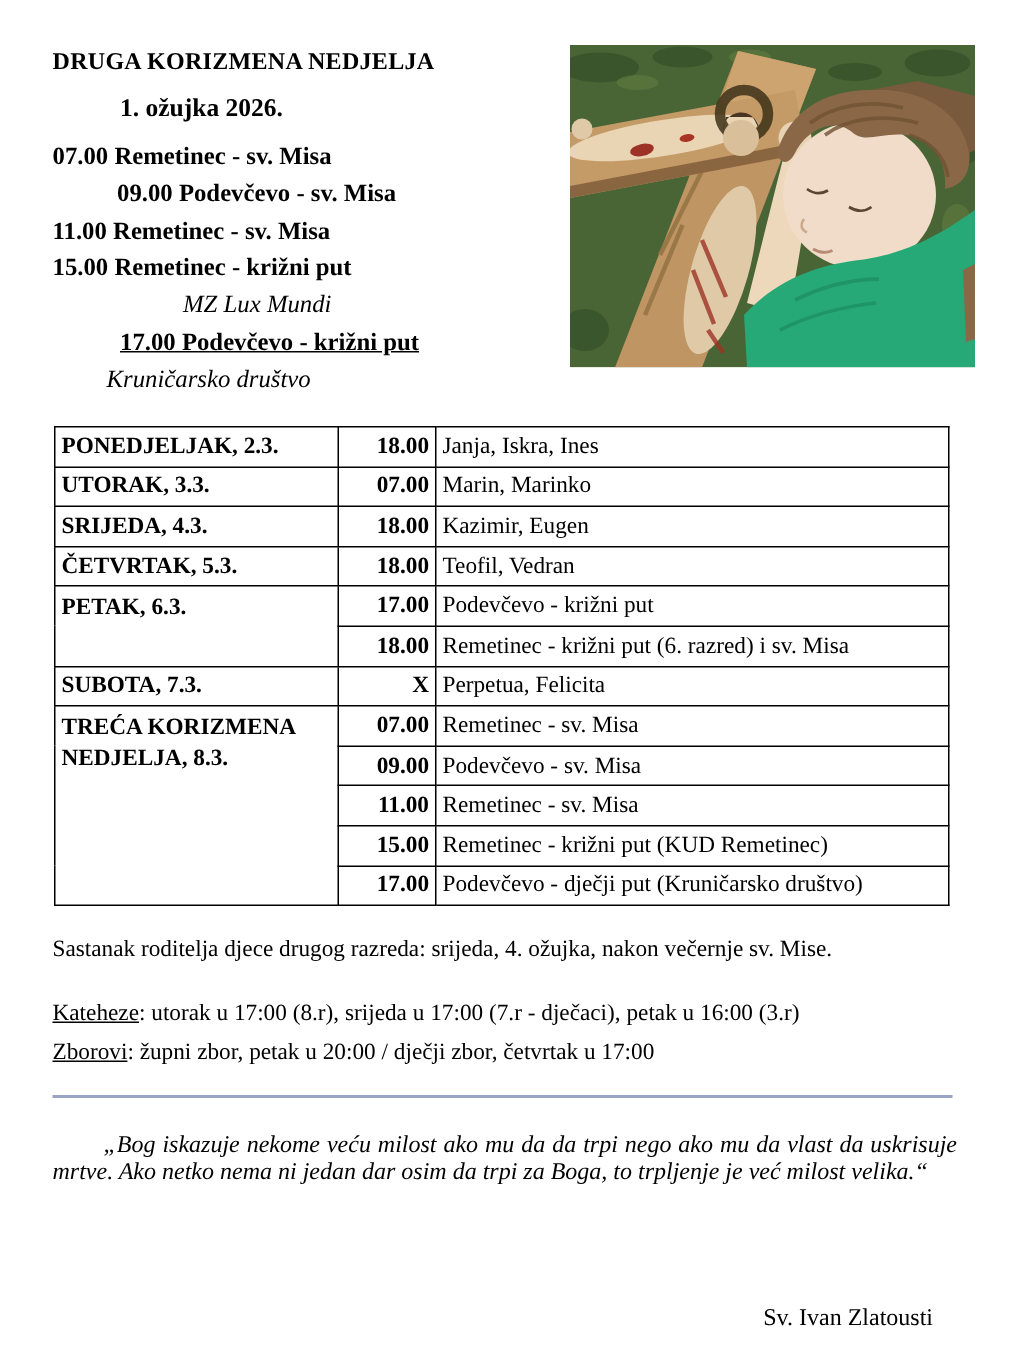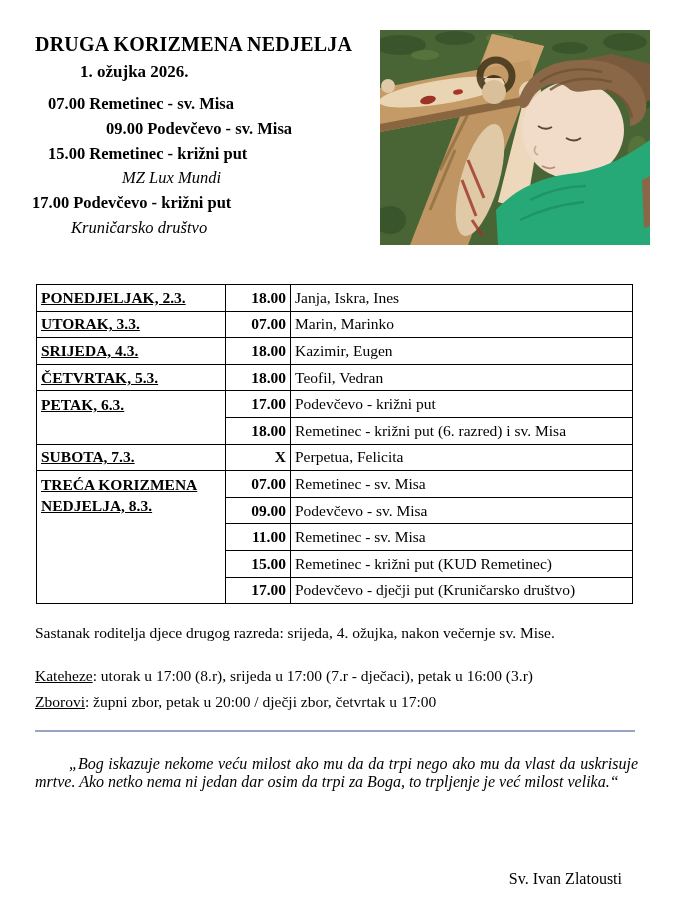--- a/index.html
+++ b/index.html
@@ -1,35 +1,35 @@
 <!DOCTYPE html>
 <html><head>
 <meta charset="utf-8">
 <style>
   html,body{margin:0;padding:0;background:#ffffff;}
   body{width:674px;height:900px;position:relative;font-family:"Liberation Serif","DejaVu Serif",serif;color:#000;}
   .page{position:absolute;inset:0;width:674px;height:900px;background:#fff;overflow:hidden;}
 
-  .title{position:absolute;left:35px;top:33px;font-size:20px;font-weight:bold;letter-spacing:0.2px;}
+  .title{position:absolute;left:35px;top:33px;font-size:16px;font-weight:bold;letter-spacing:0.2px;}
   .date{position:absolute;left:80px;top:62px;font-size:17px;font-weight:bold;}
 
   .schedule{position:absolute;left:0;top:92px;width:380px;}
   .sched-line{font-size:16.5px;font-weight:bold;line-height:24.8px;white-space:nowrap;}
-  .ind0{padding-left:35px;margin-left:13px;}
-  .ind1{padding-left:106px;}
-  .ind2{padding-left:32px;}
+  .ind0{padding-left:35px;}
+  .ind1{padding-left:78px;}
+  .ind2{padding-left:80px;text-decoration:underline;}
   .it1{padding-left:122px;font-weight:normal;font-style:italic;}
   .it2{padding-left:71px;font-weight:normal;font-style:italic;}
 
   .photo{position:absolute;left:380px;top:30px;width:270px;height:215px;overflow:hidden;}
   .photo svg{display:block;}
 
   table.sched-table{position:absolute;left:36px;top:284px;width:596px;border-collapse:collapse;table-layout:fixed;}
   table.sched-table td{border:1px solid #000;font-size:15.5px;height:25.6px;padding:0 4px;overflow:hidden;}
-  td.day{font-weight:bold;padding-left:7px;text-decoration:underline;}
+  td.day{font-weight:bold;padding-left:7px;}
   td.day.vtop{vertical-align:top;padding-top:3px;line-height:21px;}
   td.time{font-weight:bold;text-align:right;}
   td.desc{padding-left:10px;}
 
   .notes{position:absolute;left:35px;top:624px;width:610px;font-size:15.5px;}
   .note-meeting{position:absolute;left:0;top:0;white-space:nowrap;}
   .note-kateheze{position:absolute;left:0;top:43px;white-space:nowrap;}
   .note-zborovi{position:absolute;left:0;top:69px;white-space:nowrap;}
   .ulabel{text-decoration:underline;}
 
@@ -42,20 +42,21 @@
 <body>
 
 <div class="page">
 
   <div class="title">DRUGA KORIZMENA NEDJELJA</div>
   <div class="date">1. ožujka 2026.</div>
 
   <div class="schedule">
     <div class="sched-line ind0">07.00 Remetinec - sv. Misa</div>
     <div class="sched-line ind1">09.00 Podevčevo - sv. Misa</div>
+    <div class="sched-line ind0">11.00 Remetinec - sv. Misa</div>
     <div class="sched-line ind0">15.00 Remetinec - križni put</div>
     <div class="sched-line it1">MZ Lux Mundi</div>
     <div class="sched-line ind2">17.00 Podevčevo - križni put</div>
     <div class="sched-line it2">Kruničarsko društvo</div>
   </div>
 
   <div class="photo">
     <svg width="270" height="215" viewBox="0 0 270 215" xmlns="http://www.w3.org/2000/svg">
 
       <rect width="270" height="215" fill="#4a6535"></rect>

